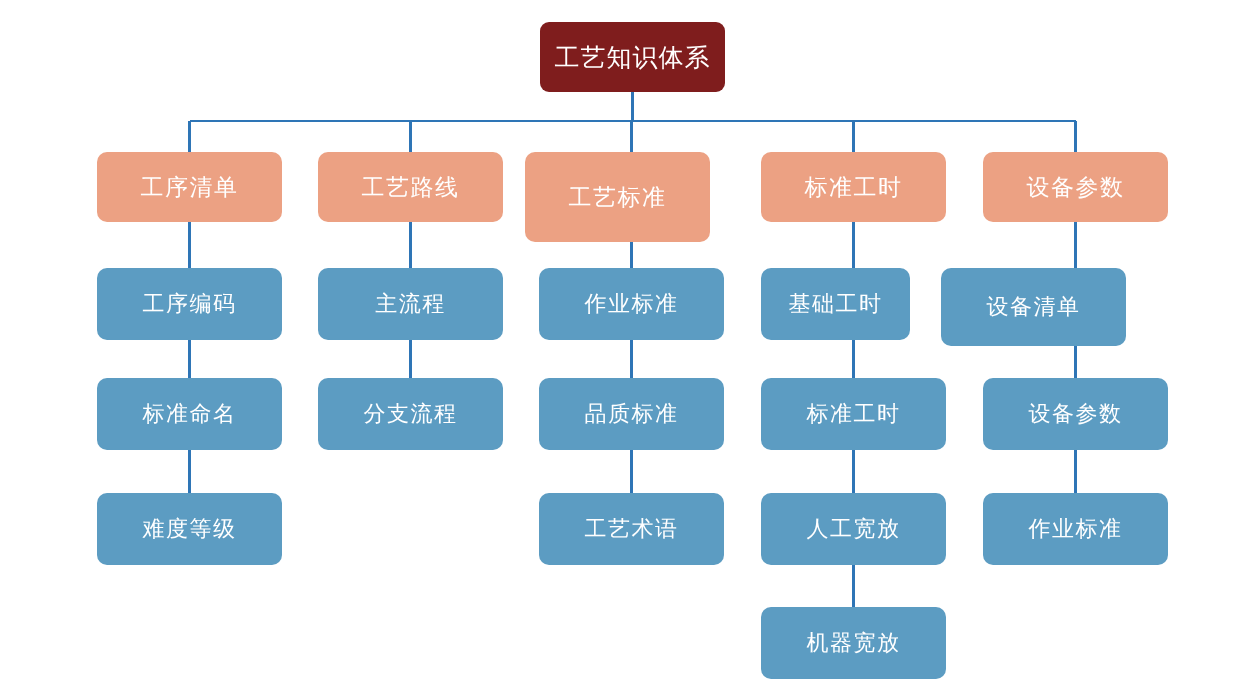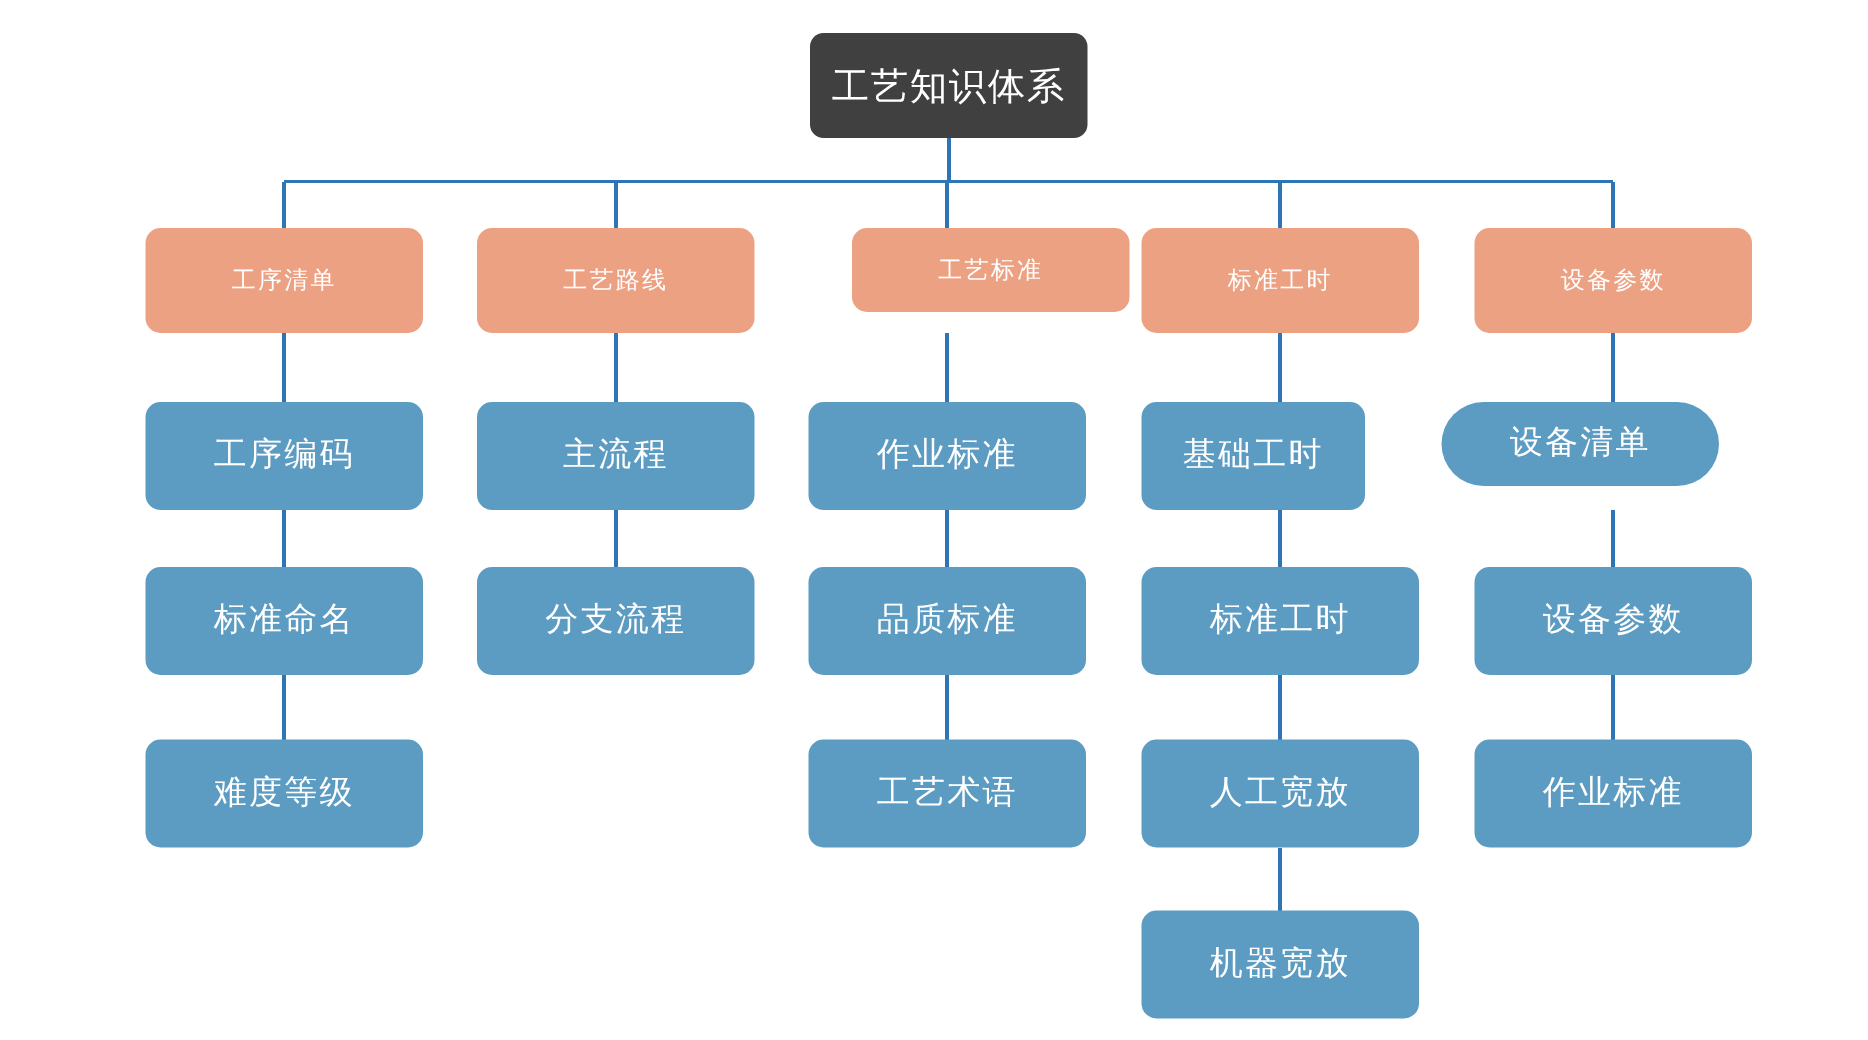--- a/index.html
+++ b/index.html
@@ -33,28 +33,28 @@
     align-items: center;
     justify-content: center;
     border-radius: 10px;
     color: #ffffff;
     text-align: center;
     letter-spacing: 1.5px;
     white-space: nowrap;
     user-select: none;
   }
   .node-root {
-    background: #404040;
+    background: #7f1d1d;
     font-size: 25px;
     border-radius: 9px;
     letter-spacing: 1px;
   }
   .node-cat {
     background: #eca183;
-    font-size: 16px;
+    font-size: 23px;
   }
   .node-leaf {
     background: #5c9cc2;
     font-size: 22px;
     text-align: center;
   }
   .node-label {
     display: block;
     line-height: 1;
   }
@@ -105,21 +105,21 @@
       </div>
       <div class="node node-cat" style="left: 318px; top: 152px; width: 185px; height: 70px;">
         <span class="node-label">工艺路线</span>
       </div>
       <div class="node node-leaf" style="left: 318px; top: 268px; width: 185px; height: 72px;">
         <span class="node-label">主流程</span>
       </div>
       <div class="node node-leaf" style="left: 318px; top: 378px; width: 185px; height: 72px;">
         <span class="node-label">分支流程</span>
       </div>
-      <div class="node node-cat" style="left: 568px; top: 152px; width: 185px; height: 56px;">
+      <div class="node node-cat" style="left: 525px; top: 152px; width: 185px; height: 90px;">
         <span class="node-label">工艺标准</span>
       </div>
       <div class="node node-leaf" style="left: 539px; top: 268px; width: 185px; height: 72px;">
         <span class="node-label">作业标准</span>
       </div>
       <div class="node node-leaf" style="left: 539px; top: 378px; width: 185px; height: 72px;">
         <span class="node-label">品质标准</span>
       </div>
       <div class="node node-leaf" style="left: 539px; top: 493px; width: 185px; height: 72px;">
         <span class="node-label">工艺术语</span>
@@ -135,21 +135,21 @@
       </div>
       <div class="node node-leaf" style="left: 761px; top: 493px; width: 185px; height: 72px;">
         <span class="node-label">人工宽放</span>
       </div>
       <div class="node node-leaf" style="left: 761px; top: 607px; width: 185px; height: 72px;">
         <span class="node-label">机器宽放</span>
       </div>
       <div class="node node-cat" style="left: 983px; top: 152px; width: 185px; height: 70px;">
         <span class="node-label">设备参数</span>
       </div>
-      <div class="node node-leaf" style="left: 961px; top: 268px; width: 185px; height: 56px; border-radius: 28px;">
+      <div class="node node-leaf" style="left: 941px; top: 268px; width: 185px; height: 78px;">
         <span class="node-label">设备清单</span>
       </div>
       <div class="node node-leaf" style="left: 983px; top: 378px; width: 185px; height: 72px;">
         <span class="node-label">设备参数</span>
       </div>
       <div class="node node-leaf" style="left: 983px; top: 493px; width: 185px; height: 72px;">
         <span class="node-label">作业标准</span>
       </div>
     </div>
 </div>

